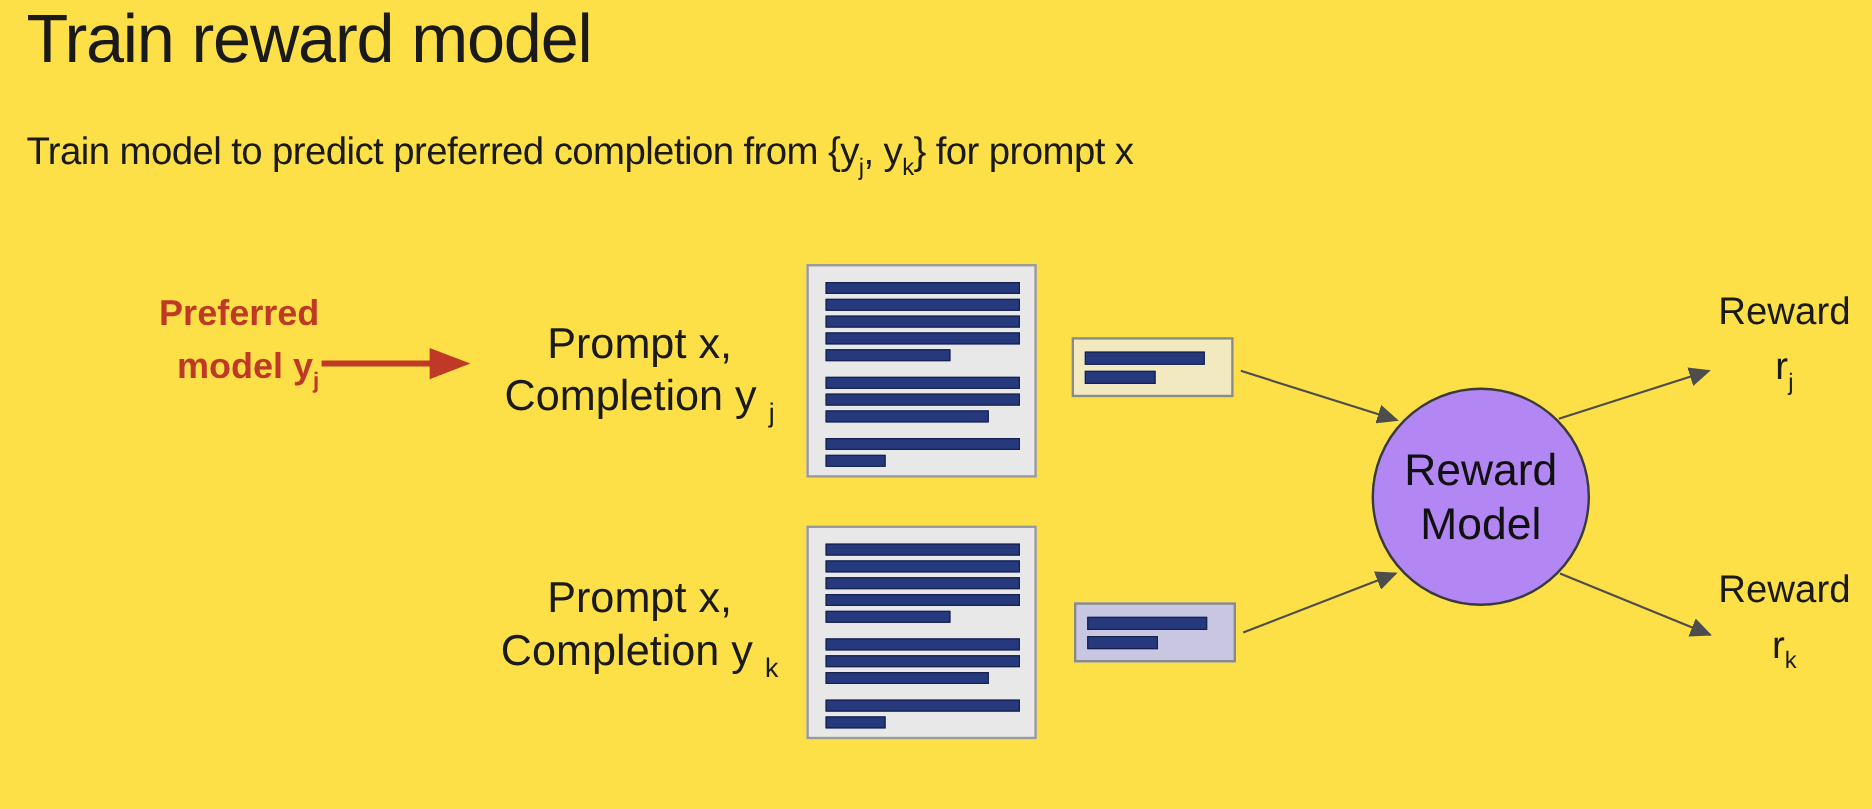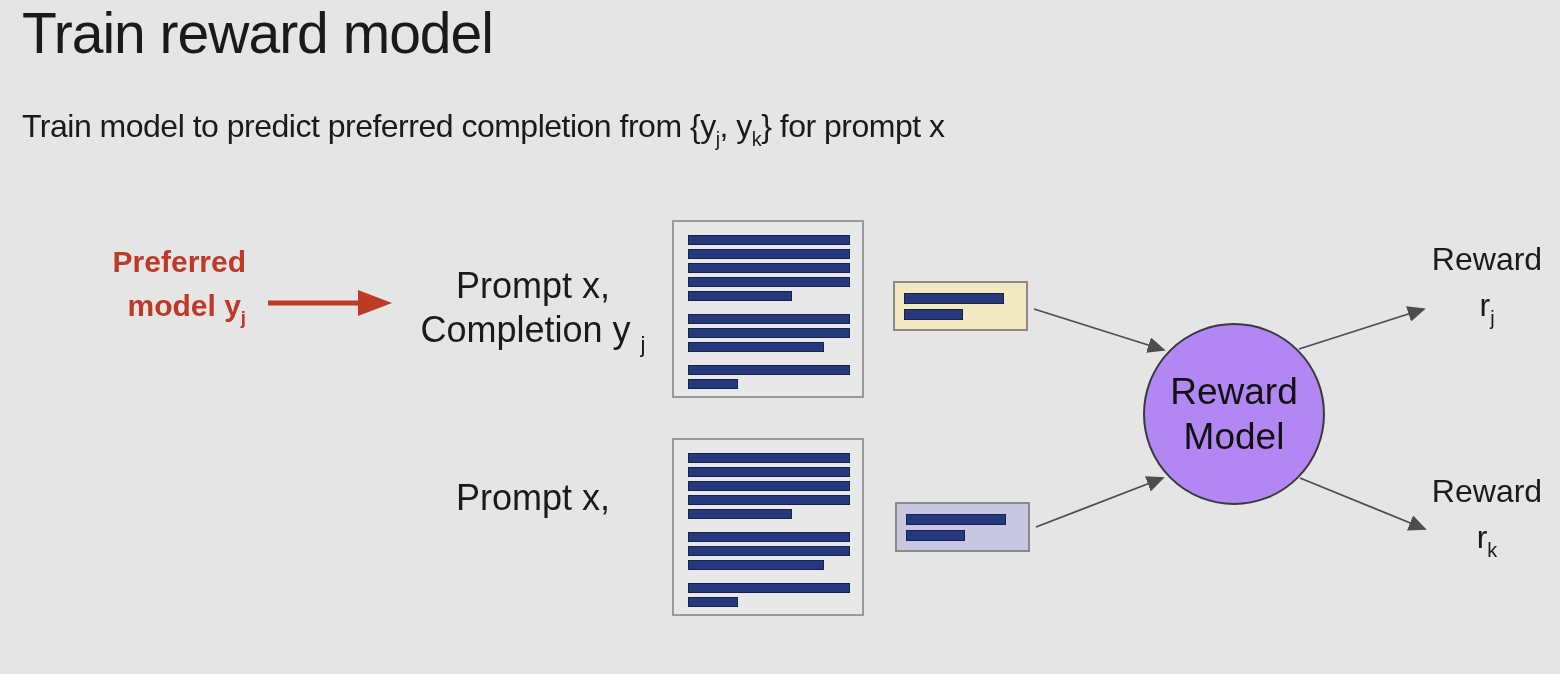--- a/index.html
+++ b/index.html
@@ -1,30 +1,30 @@
 <!DOCTYPE html>
 <html style="--text: #1a1a1a; --red: #bf3927; --navy: #26397c; --doc-bg: #e8e8e8; --doc-border: #9a9a9a; --yellow-bg: #f2e9c0; --lavender-bg: #c9c6e2; --snippet-border: #8a8a8a; --purple: #b286f3; --arrow: #4d4d4d;"><head>
 <meta charset="utf-8">
 <style>
   html,body{margin:0;padding:0;background:#fff;}
   .slide{
-    position:relative;width:1560px;height:674px;background:#e5e5e5;overflow:hidden;
+    position:relative;width:1560px;height:674px;background:#fde047;overflow:hidden;
     font-family:"Liberation Sans",sans-serif;color:var(--text,#1a1a1a);
   }
   .title{
     position:absolute;left:22px;top:0px;font-size:57px;font-weight:500;
     letter-spacing:-1px;color:var(--text);
   }
   .subtitle{
     position:absolute;left:22px;top:108px;font-size:32px;font-weight:400;
     letter-spacing:-0.5px;color:var(--text);white-space:nowrap;
   }
   .sub{font-size:0.62em;vertical-align:-0.45em;}
   .note{
-    position:absolute;left:16px;top:240px;width:230px;text-align:right;
+    position:absolute;left:36px;top:240px;width:230px;text-align:right;
     font-size:30px;font-weight:700;line-height:44px;color:var(--red);
   }
   .pair-label{
     position:absolute;width:250px;text-align:center;font-size:36px;line-height:44px;color:var(--text);
   }
   .pair-label.j{left:408px;top:264px;}
   .pair-label.k{left:408px;top:476px;}
   .doc{
     position:absolute;left:672px;width:192px;height:178px;box-sizing:border-box;
     background:var(--doc-bg);border:2px solid var(--doc-border);
@@ -77,20 +77,21 @@
     <div><span>model y</span><span class="sub">j</span></div>
   </div>
 
   <div class="pair-label j">
     <div>Prompt x,</div>
     <div><span>Completion y</span>&nbsp;<span class="sub">j</span></div>
   </div>
 
   <div class="pair-label k">
     <div>Prompt x,</div>
+    <div><span>Completion y</span>&nbsp;<span class="sub">k</span></div>
   </div>
 
   <div class="doc j">
       <div class="bar" style="width: 100%;"></div>
       <div class="bar" style="width: 100%;"></div>
       <div class="bar" style="width: 100%;"></div>
       <div class="bar" style="width: 100%;"></div>
       <div class="bar" style="width: 64%;"></div>
       <div class="bar group-gap" style="width: 100%;"></div>
       <div class="bar" style="width: 100%;"></div>

